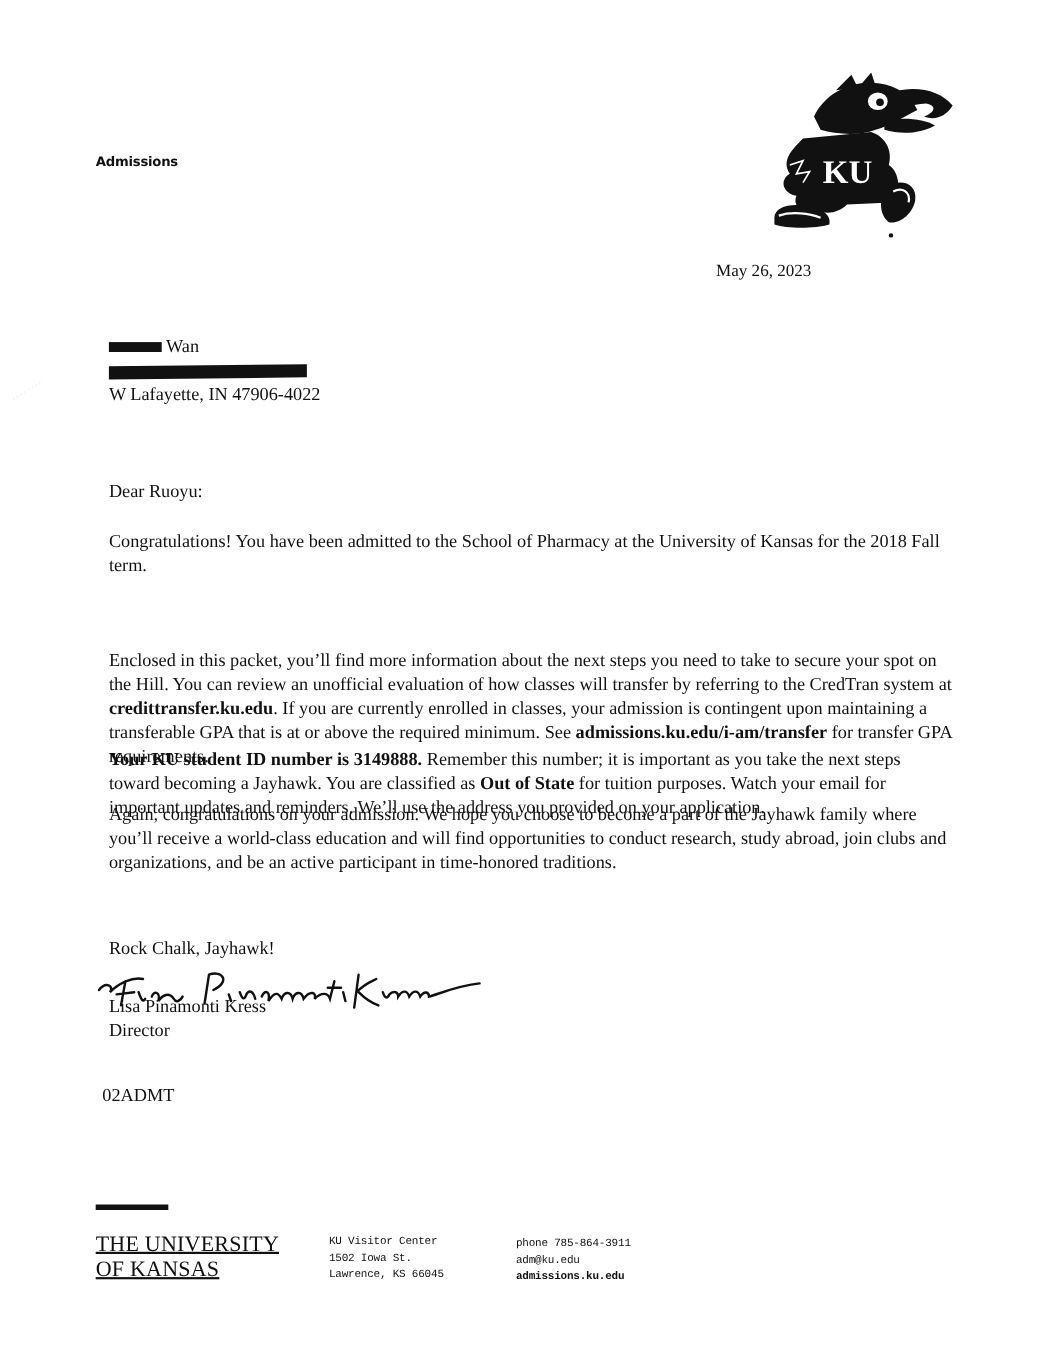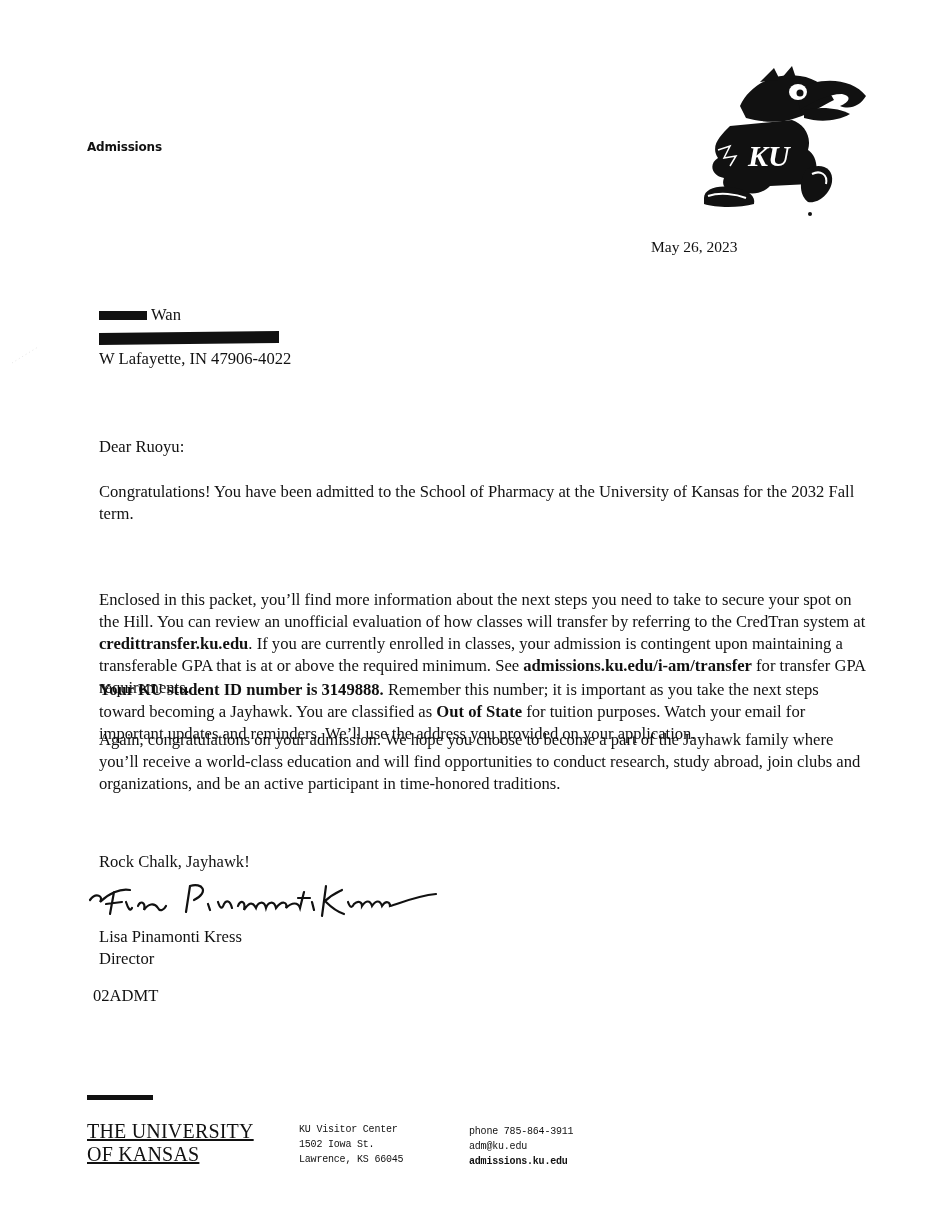--- a/index.html
+++ b/index.html
@@ -7,21 +7,21 @@
     width: 946px; height: 1226px; position: relative; overflow: hidden;
     color: #111111;
     font-family: "DejaVu Serif", serif;
   }
   .abs { position: absolute; }
   .dept {
     left: 87px; top: 140px;
     font-family: "DejaVu Sans", sans-serif; font-weight: bold; font-size: 12px;
     letter-spacing: -0.2px;
   }
-  .logo { left: 700px; top: 66px; width: 170px; height: 152px; font-style: italic; }
+  .logo { left: 700px; top: 66px; width: 170px; height: 152px; }
   .date {
     left: 651px; top: 238px; font-size: 15.5px;
     font-family: Liberation Serif, serif;
   }
   .serif { font-family: "Liberation Serif", serif; font-size: 16.6px; line-height: 22px; }
   .recipient { left: 99px; top: 304px; }
   .redact-first {
     display: inline-block; width: 48px; height: 9px; background: #111;
     vertical-align: middle; margin-right: 4px; position: relative; top: -1px;
   }
@@ -31,21 +31,21 @@
   }
   .salutation { left: 99px; top: 436px; }
   .para { left: 99px; width: 770px; }
   .p1 { top: 481px; }
   .p2 { top: 560px; margin-top: 29px; }
   .p3 { top: 679px; }
   .p4 { top: 729px; }
   .bold { font-weight: bold; }
   .closing { left: 99px; top: 851px; }
   .signature { left: 86px; top: 878px; width: 360px; height: 44px; }
-  .signer { left: 99px; top: 926px; }
+  .signer { left: 99px; top: 904px; }
   .code { left: 93px; top: 985px; }
   .footer-bar { left: 87px; top: 1095px; width: 66px; height: 5px; background: #111; }
   .univ {
     left: 87px; top: 1120px; font-family: "Liberation Serif", serif; font-size: 20px;
     line-height: 23px; letter-spacing: 0.2px; text-decoration: underline;
   }
   .small-sans {
     font-family: Liberation Mono, monospace; font-size: 10px; line-height: 15px;
     letter-spacing: -0.2px;
   }
@@ -96,21 +96,21 @@
 <div class="abs serif recipient">
   <div>
     <span class="redact-first"></span><span>Wan</span>
   </div>
   <span class="redact-street"></span>
   <div>W Lafayette, IN  47906-4022</div>
 </div>
 
 <div class="abs serif salutation">Dear Ruoyu:</div>
 
-<div class="abs serif para p1">Congratulations! You have been admitted to the School of Pharmacy at the University of Kansas for the 2032 Fall term.</div>
+<div class="abs serif para p1">Congratulations! You have been admitted to the School of Pharmacy at the University of Kansas for the 2018 Fall term.</div>
 
 <div class="abs serif para p2"><span>Enclosed in this packet, you’ll find more information about the next steps you need to take to secure your spot on the Hill. You can review an unofficial evaluation of how classes will transfer by referring to the CredTran system at </span><span class="bold">credittransfer.ku.edu</span><span>. If you are currently enrolled in classes, your admission is contingent upon maintaining a transferable GPA that is at or above the required minimum. See </span><span class="bold">admissions.ku.edu/i-am/transfer</span><span> for transfer GPA requirements.</span></div>
 
 <div class="abs serif para p3"><span class="bold">Your KU student ID number is 3149888.</span><span> Remember this number; it is important as you take the next steps toward becoming a Jayhawk. You are classified as </span><span class="bold">Out of State</span><span> for tuition purposes. Watch your email for important updates and reminders. We’ll use the address you provided on your application.</span></div>
 
 <div class="abs serif para p4">Again, congratulations on your admission. We hope you choose to become a part of the Jayhawk family where you’ll receive a world-class education and will find opportunities to conduct research, study abroad, join clubs and organizations, and be an active participant in time-honored traditions.</div>
 
 <div class="abs serif closing">Rock Chalk, Jayhawk!</div>
 
 <div class="abs signature">

